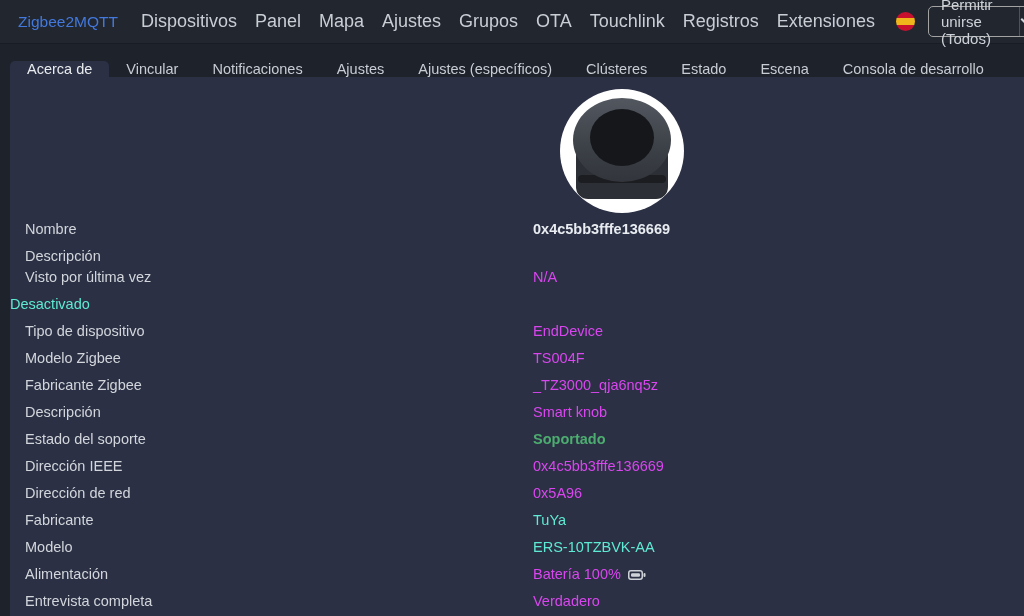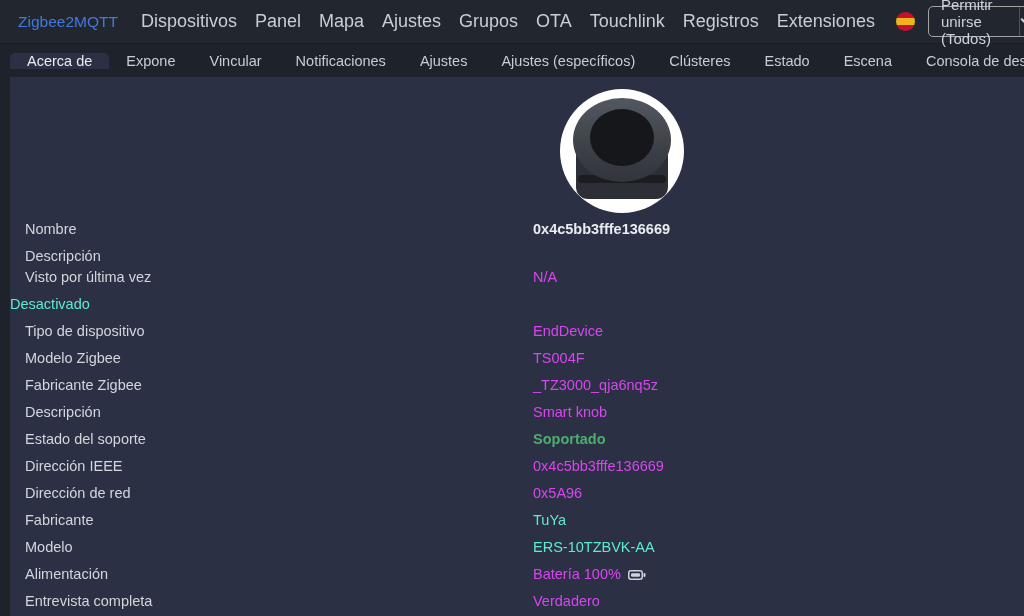--- a/index.html
+++ b/index.html
@@ -42,21 +42,21 @@
   }
   .theme-btn {
     width:33px; height:30px; margin-left:9px; border-radius:6px;
     background:#54a9cf; border:none; cursor:pointer;
     display:flex; align-items:center; justify-content:center; flex:0 0 auto;
   }
   .theme-circle { width:17px; height:17px; border-radius:50%; background:#2a3040; }
 
   
   .tabbar {
-    height:33px; display:flex; align-items:center;
+    height:33px; display:flex; align-items:flex-end;
     padding-left:10px; background:#1e222b;
   }
   .tab {
     display:flex; align-items:center; padding:0 17px;
     color:#c8cdd4; font-size:14.5px; cursor:pointer; white-space:nowrap;
   }
   .tab.active { background:#2b3044; color:#e9ecef; border-radius:5px 5px 0 0; }
 
   
   .content {
@@ -110,21 +110,20 @@
       <span class="chevron-down"></span>
     </span>
   </div>
   <button class="theme-btn">
     <span class="theme-circle"></span>
   </button>
 </nav>
 
 <div class="tabbar" id="tabbar">
     <div class="tab active">Acerca de</div>
-    <div class="tab">Expone</div>
     <div class="tab">Vincular</div>
     <div class="tab">Notificaciones</div>
     <div class="tab">Ajustes</div>
     <div class="tab">Ajustes (específicos)</div>
     <div class="tab">Clústeres</div>
     <div class="tab">Estado</div>
     <div class="tab">Escena</div>
     <div class="tab">Consola de desarrollo</div>
   </div>
 

